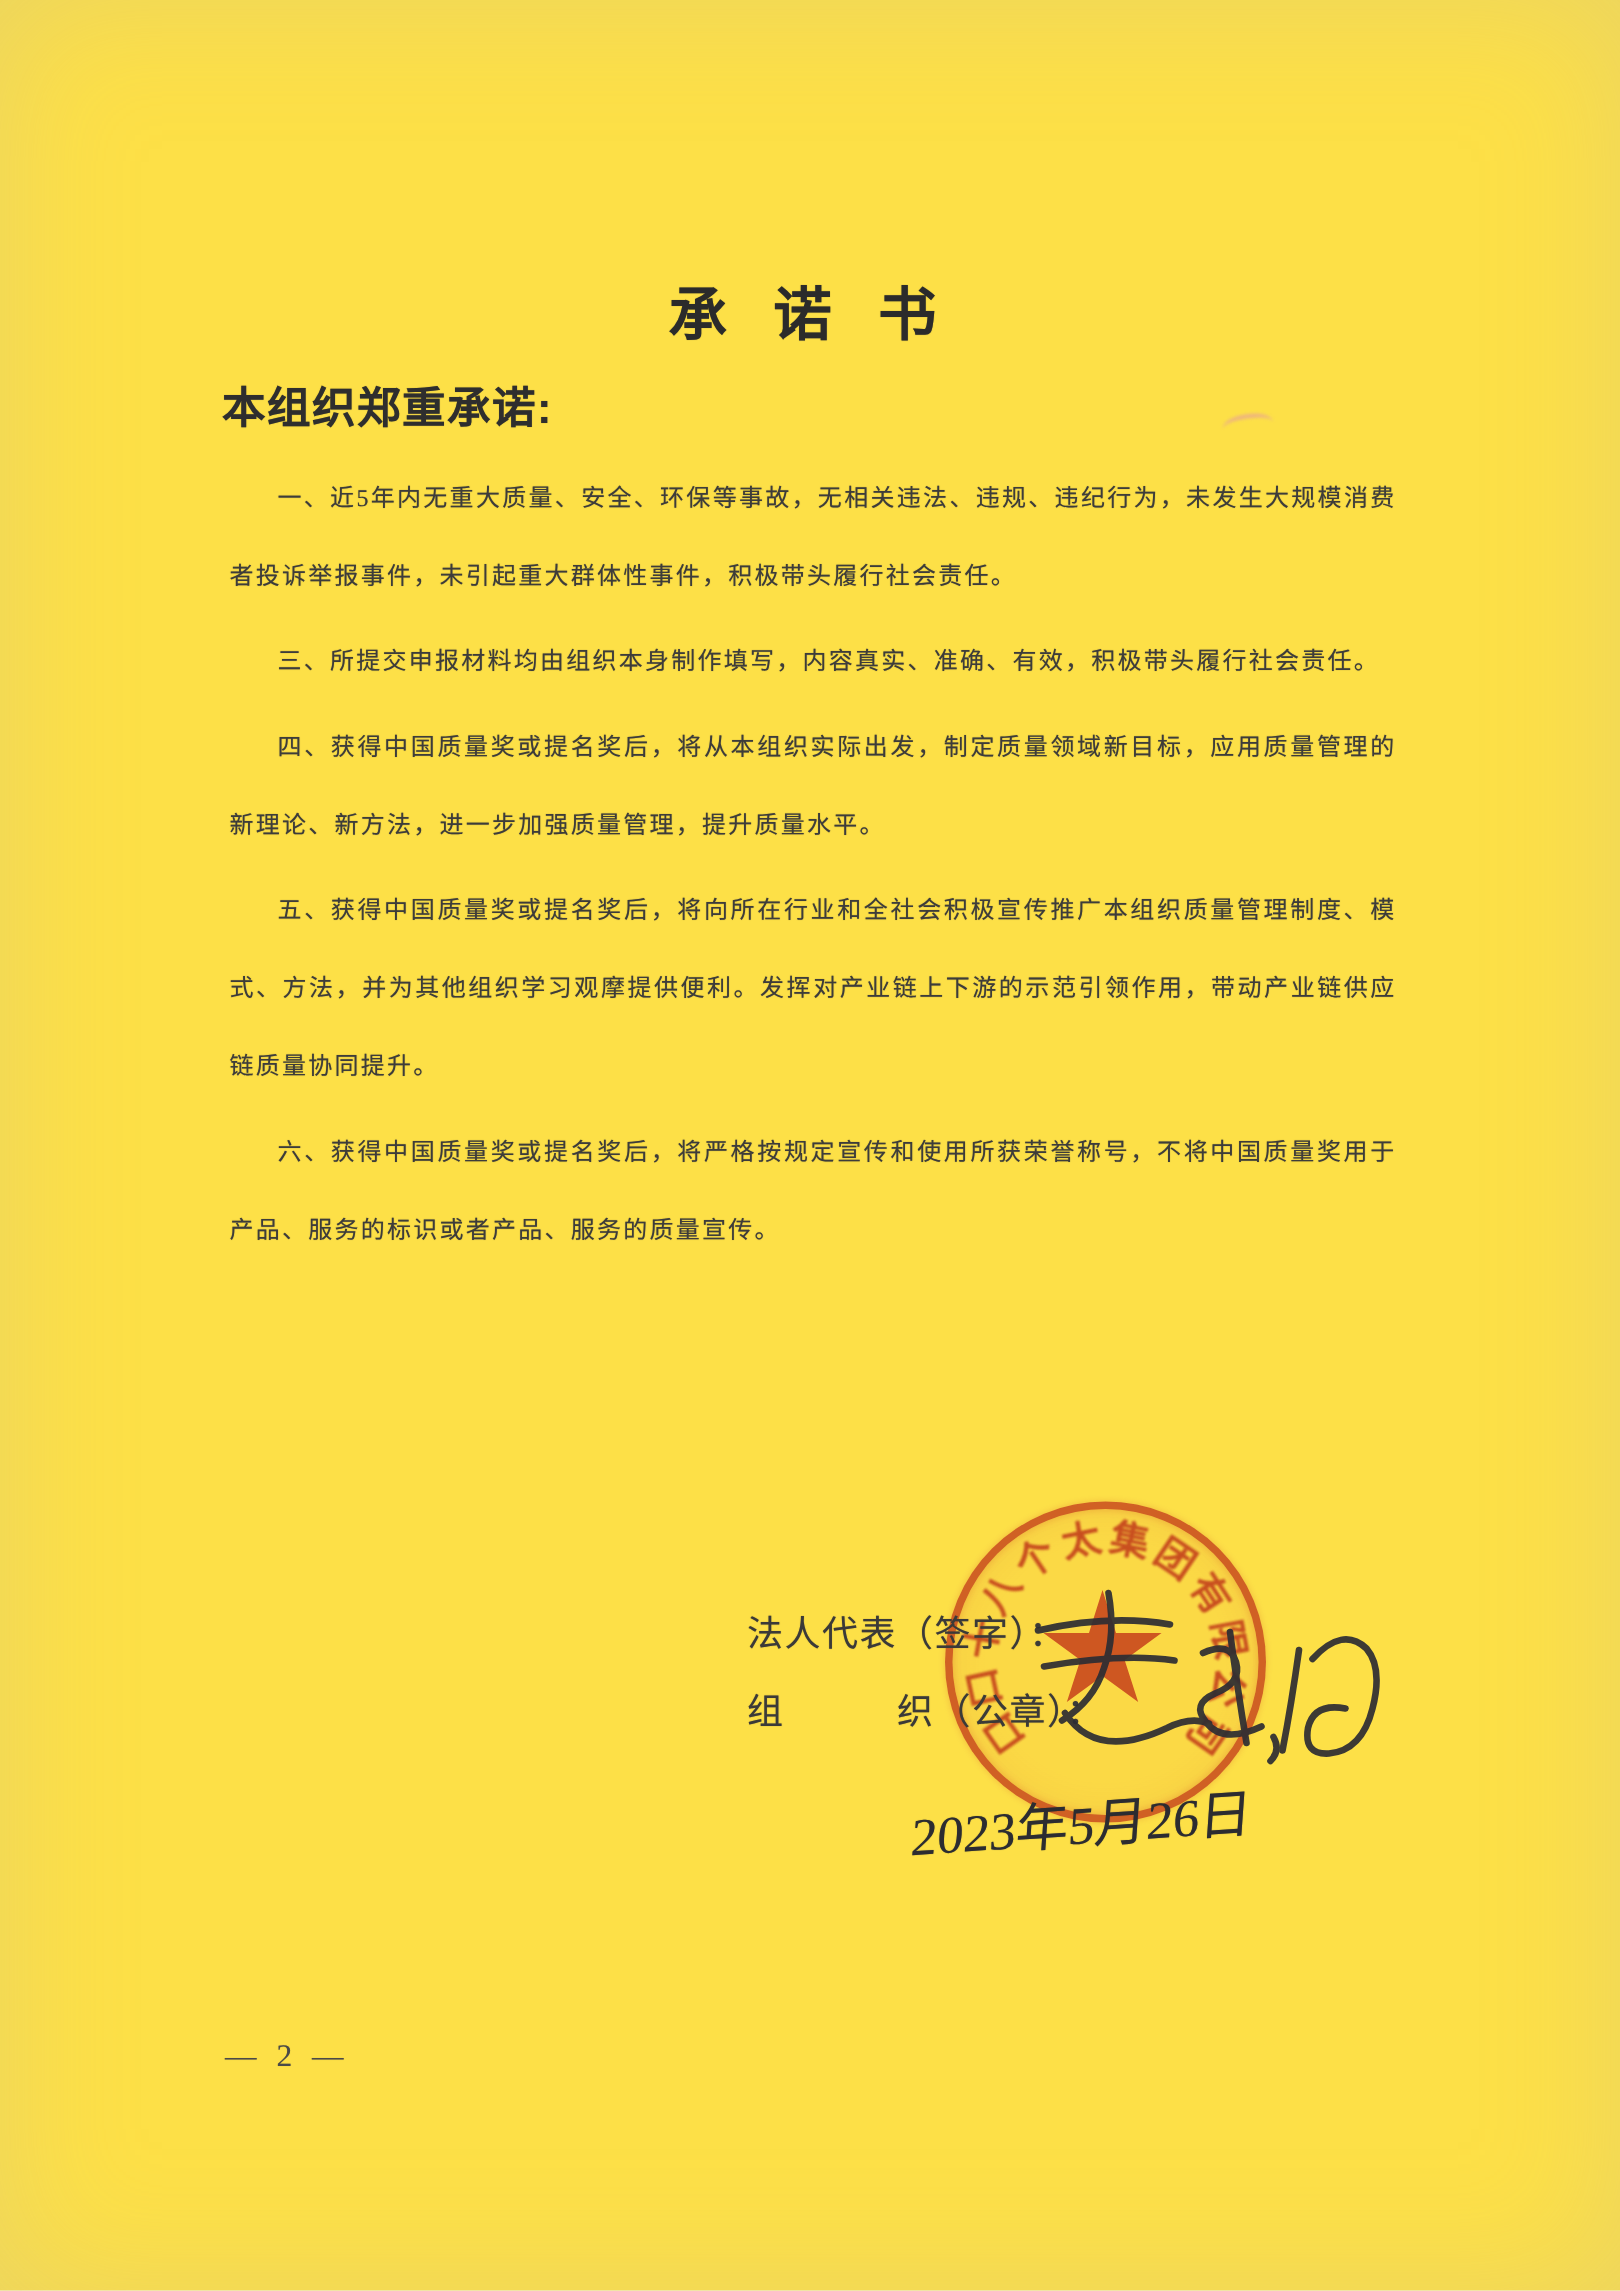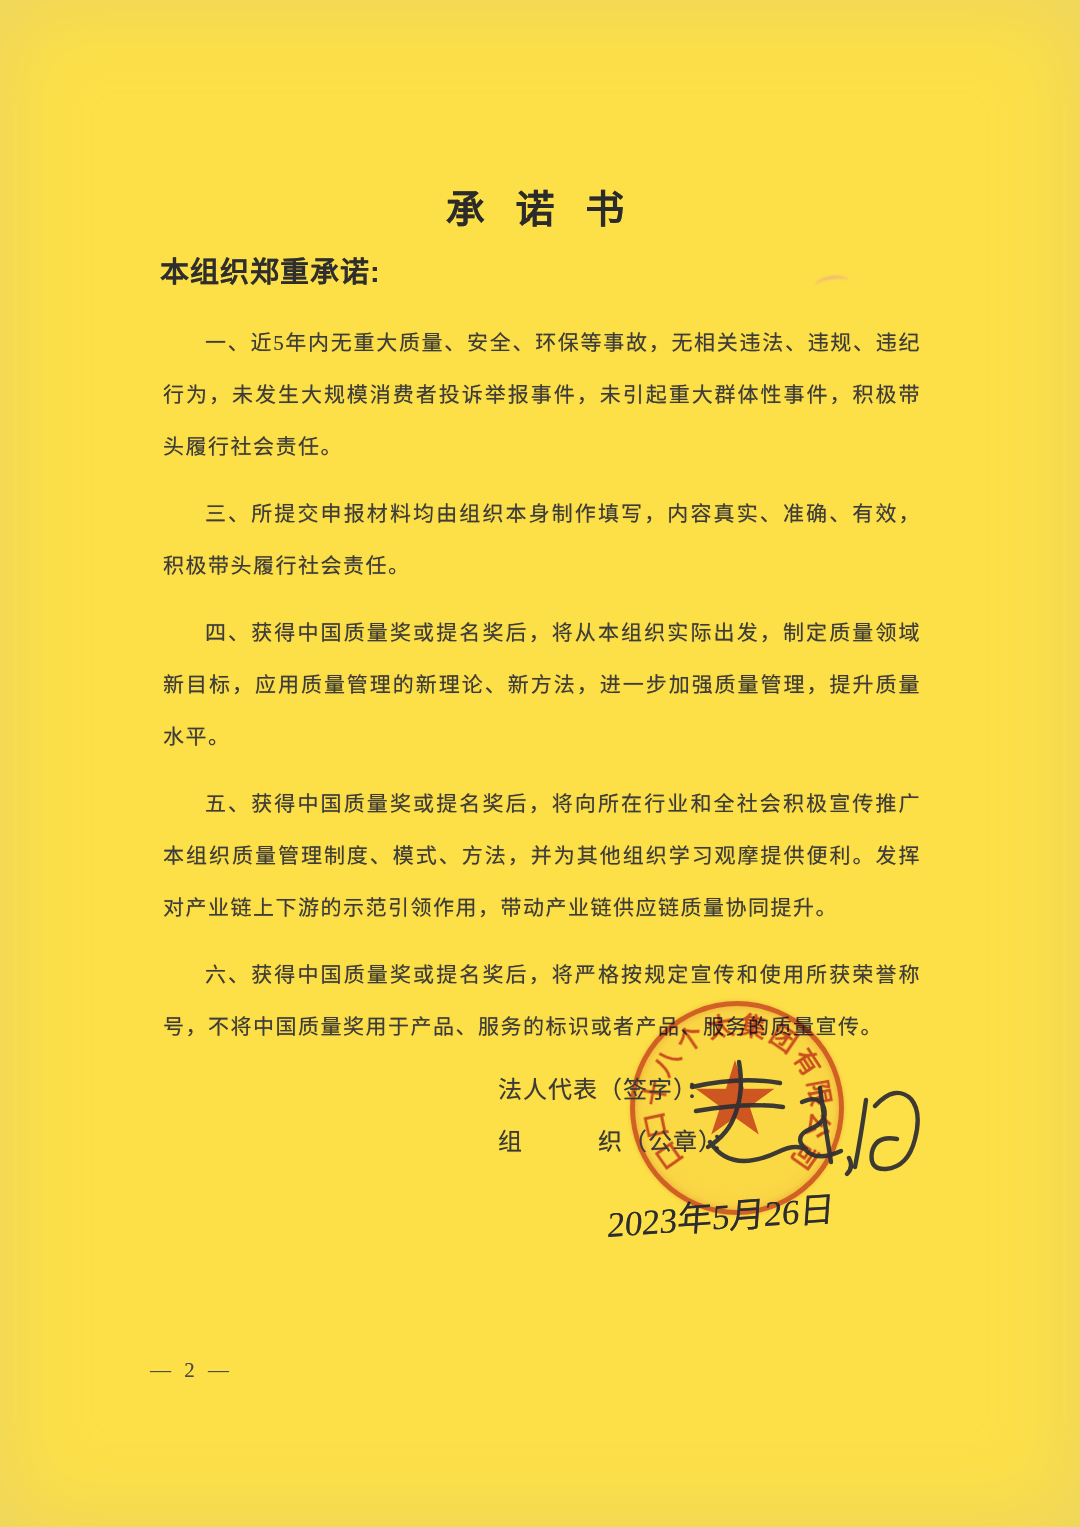--- a/index.html
+++ b/index.html
@@ -25,29 +25,28 @@
     white-space:pre;
   }
   .lead-in{
     position:absolute;top:248px;left:148px;
     font-family:"Liberation Sans", sans-serif;
     font-weight:700;
     font-size:29px;
     color:#2e2e2e;
     letter-spacing:1px;
     text-shadow:0 0 0.6px rgba(40,40,40,0.5);
-    margin-left:12px;
   }
   .body-text{
     position:absolute;top:302px;left:148px;width:788px;
   }
   .body-text p{
-    margin:15px;
+    margin:5px;
     text-indent:2em;
-    font-size:21px;
+    font-size:16px;
     line-height:52px;
     letter-spacing:1.5px;
     text-align:justify;
     color:#3d3c3a;
     text-shadow:0 0 0.7px rgba(60,58,55,0.55);
   }
   .sig-block{
     position:absolute;left:498px;top:1064px;
     font-size:24px;color:#3b3a38;letter-spacing:1px;
     text-shadow:0 0 0.7px rgba(60,58,55,0.5);

